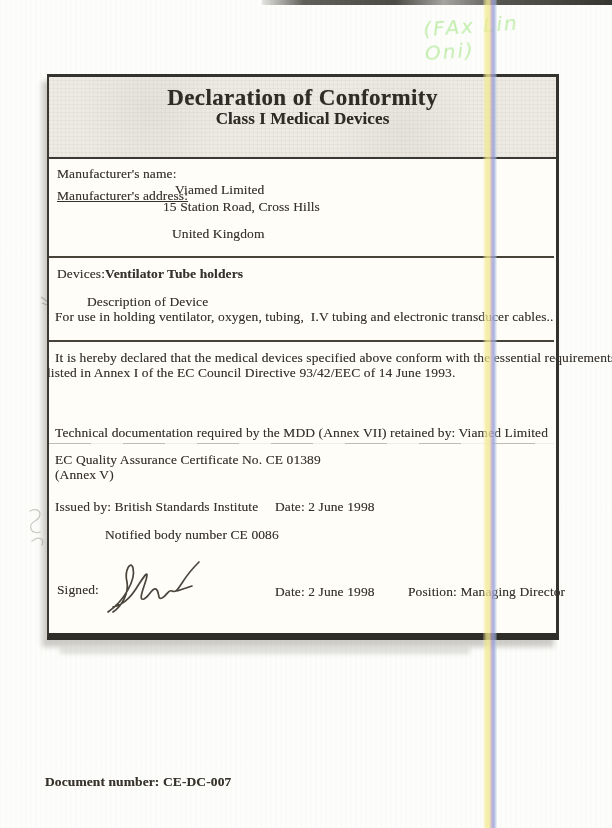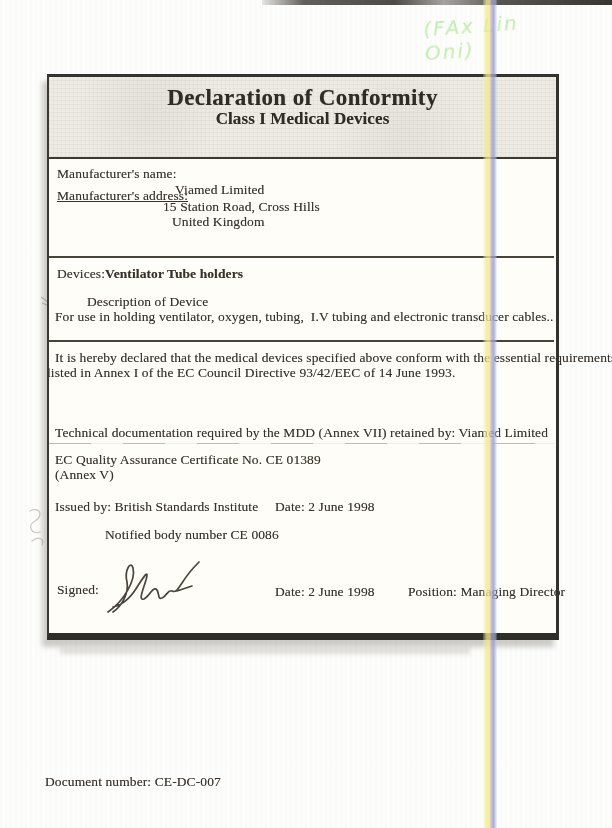--- a/index.html
+++ b/index.html
@@ -115,21 +115,21 @@
       <div class="title-main txt" style="font-size:23px;">Declaration of Conformity</div>
       <div class="title-sub txt" style="font-size:17px;">Class I Medical Devices</div>
     </div>
   </div>
 
   <div class="abs txt" style="left:57px; top:166px;">Manufacturer's name:</div>
   <div class="abs txt" style="left:175px; top:182px;">Viamed Limited</div>
 
   <div class="abs txt" style="left:57px; top:188px;text-decoration:underline;">Manufacturer's address:</div>
   <div class="abs txt" style="left:163px; top:199px;">15 Station Road, Cross Hills</div>
-  <div class="abs txt" style="left:172px; top:214px;">United Kingdom</div>
+  <div class="abs txt" style="left:172px; top:226px;">United Kingdom</div>
 
   <div class="abs hrule" style="top:256px;"></div>
 
   <div class="abs" style="left:57px; top:264px;">
     <span class="txt">Devices:</span><span class="txt bold">Ventilator Tube holders</span>
   </div>
   <div class="abs txt" style="left:55px; top:294px;margin-left:32px;">Description of Device</div>
   <div class="abs txt" style="left:55px; top:309px;">For use in holding ventilator, oxygen, tubing,  I.V tubing and electronic transducer cables..</div>
 
   <div class="abs hrule" style="top:340px;"></div>
@@ -163,19 +163,19 @@
   </div>
   <div class="abs" style="left:275px; top:582px;">
     <span class="txt">Date:</span><span class="txt"> </span><span class="txt">2 June 1998</span>
   </div>
   <div class="abs" style="left:408px; top:582px;">
     <span class="txt">Position:</span><span class="txt"> </span><span class="txt">Managing Director</span>
   </div>
 
   <div class="abs box-under-shadow"></div>
 
-  <div class="abs" style="left:45px; top:772px;">
+  <div class="abs" style="left:45px; top:772px;font-weight:bold;">
     <span class="txt">Document number:</span><span class="txt"> </span><span class="txt">CE-DC-007</span>
   </div>
 
   <div class="abs v-stripe"></div>
 
 </div>
 
 </body></html>

